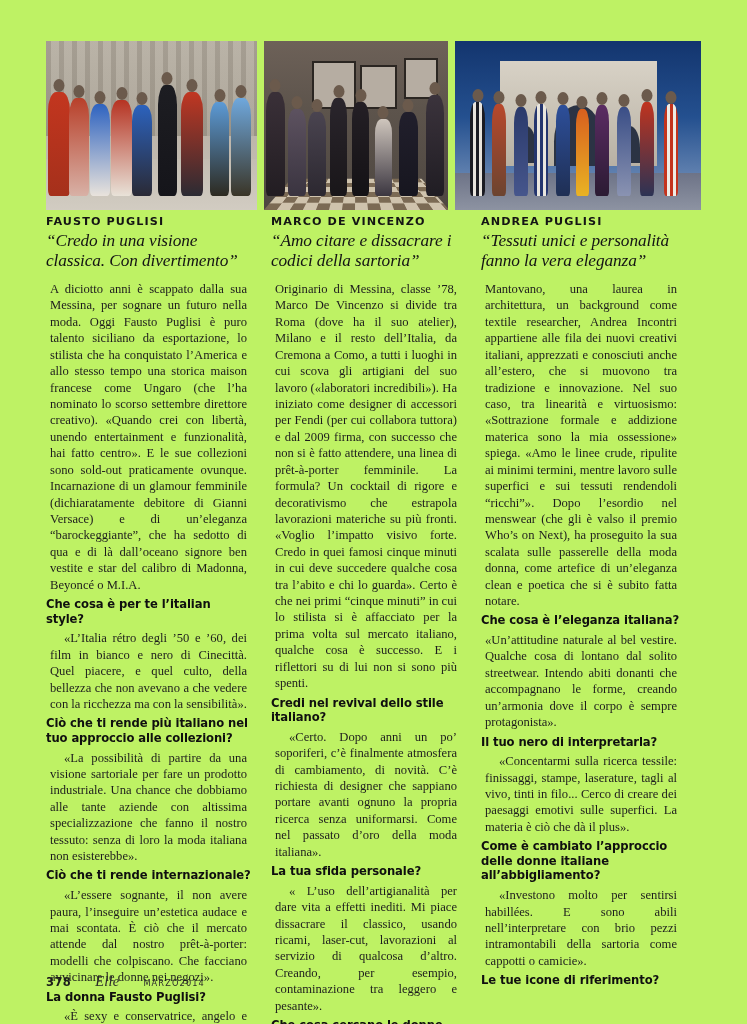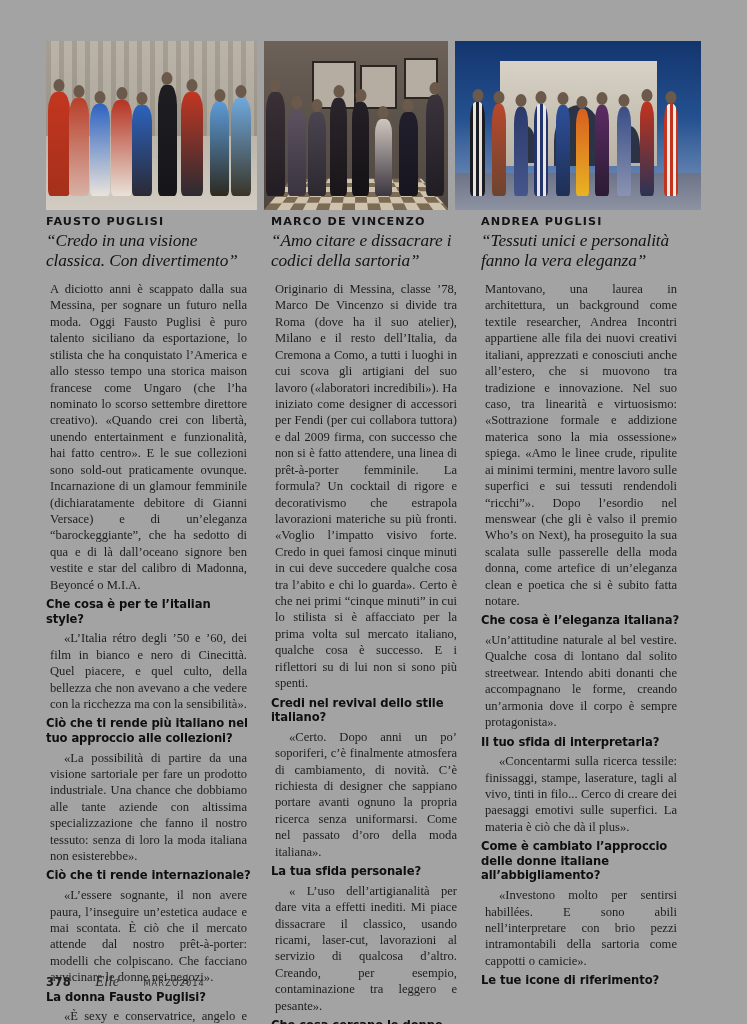--- a/index.html
+++ b/index.html
@@ -14,21 +14,21 @@
     font-family: "Liberation Serif", serif;
     color: #1b1b1b;
     overflow: hidden;
   }
 
   .page {
     position: absolute;
     left: 0; top: 0;
     width: 747px;
     height: 1024px;
-    background: #a3a3a3;
+    background: #bef264;
   }
 
   
   .photo-strip {
     position: absolute;
     left: 46px;
     top: 41px;
     width: 655px;
     height: 169px;
     display: flex;
@@ -289,21 +289,21 @@
         </div>
     </div>
 
     <div class="col c3">
       <h2 class="designer-name">ANDREA PUGLISI</h2>
       <p class="pullquote">“Tessuti unici e personalità fanno la vera eleganza”</p>
       <div class="blocks">
           <p class="body-p">Mantovano, una laurea in architettura, un background come textile researcher, Andrea Incontri appartiene alle fila dei nuovi creativi italiani, apprezzati e conosciuti anche all’estero, che si muovono tra tradizione e innovazione. Nel suo caso, tra linearità e virtuosismo: «Sottrazione formale e addizione materica sono la mia ossessione» spiega. «Amo le linee crude, ripulite ai minimi termini, mentre lavoro sulle superfici e sui tessuti rendendoli “ricchi”». Dopo l’esordio nel menswear (che gli è valso il premio Who’s on Next), ha proseguito la sua scalata sulle passerelle della moda donna, come artefice di un’eleganza clean e poetica che si è subito fatta notare.</p>
           <p class="qn">Che cosa è l’eleganza italiana?</p>
           <p class="body-p">«Un’attitudine naturale al bel vestire. Qualche cosa di lontano dal solito streetwear. Intendo abiti donanti che accompagnano le forme, creando un’armonia dove il corpo è sempre protagonista».</p>
-          <p class="qn">Il tuo sfida di interpretarla?</p>
+          <p class="qn">Il tuo nero di interpretarla?</p>
           <p class="body-p indent">«Concentarmi sulla ricerca tessile: finissaggi, stampe, laserature, tagli al vivo, tinti in filo... Cerco di creare dei paesaggi emotivi sulle superfici. La materia è ciò che dà il plus».</p>
           <p class="qn">Come è cambiato l’approccio delle donne italiane all’abbigliamento?</p>
           <p class="body-p indent">«Investono molto per sentirsi habillées. E sono abili nell’interpretare con brio pezzi intramontabili della sartoria come cappotti o camicie».</p>
           <p class="qn">Le tue icone di riferimento?</p>
         </div>
     </div>
   </div>
 
   <div class="footer">
     <span class="folio">378</span>

